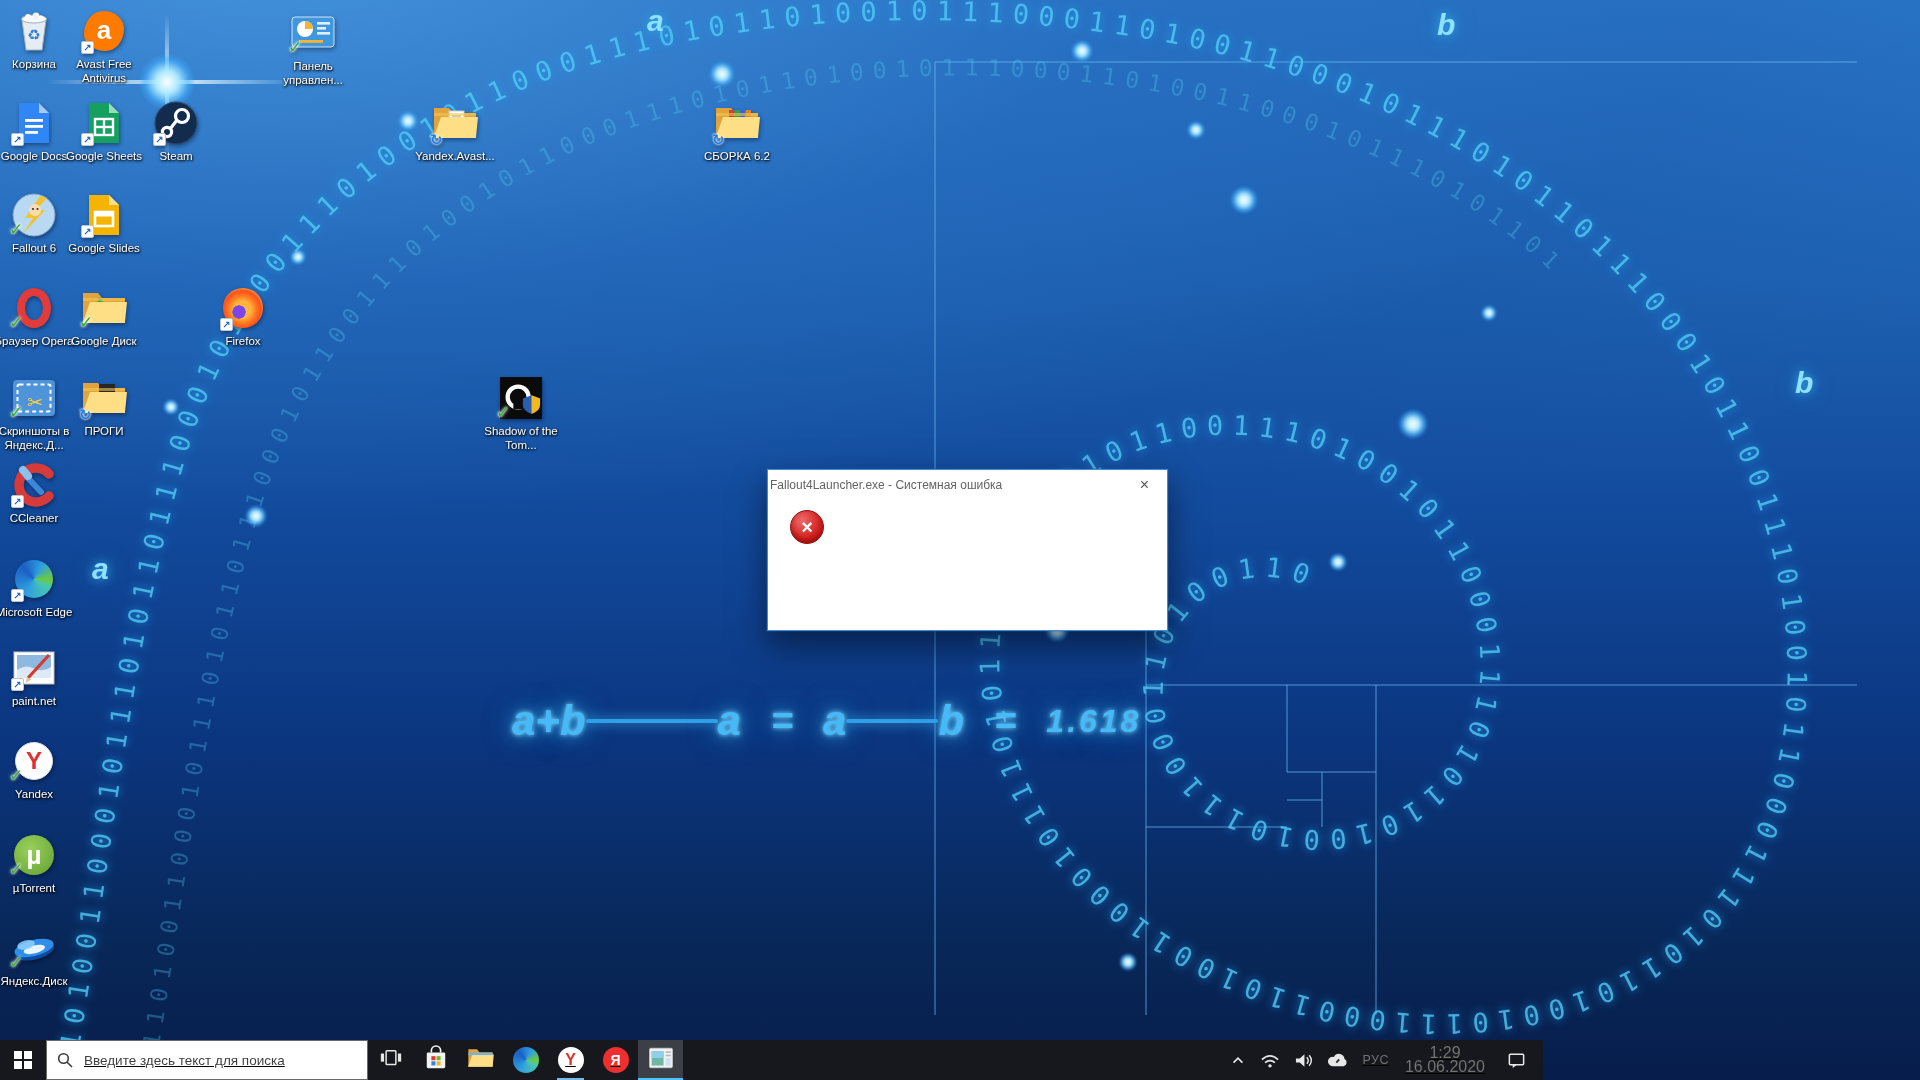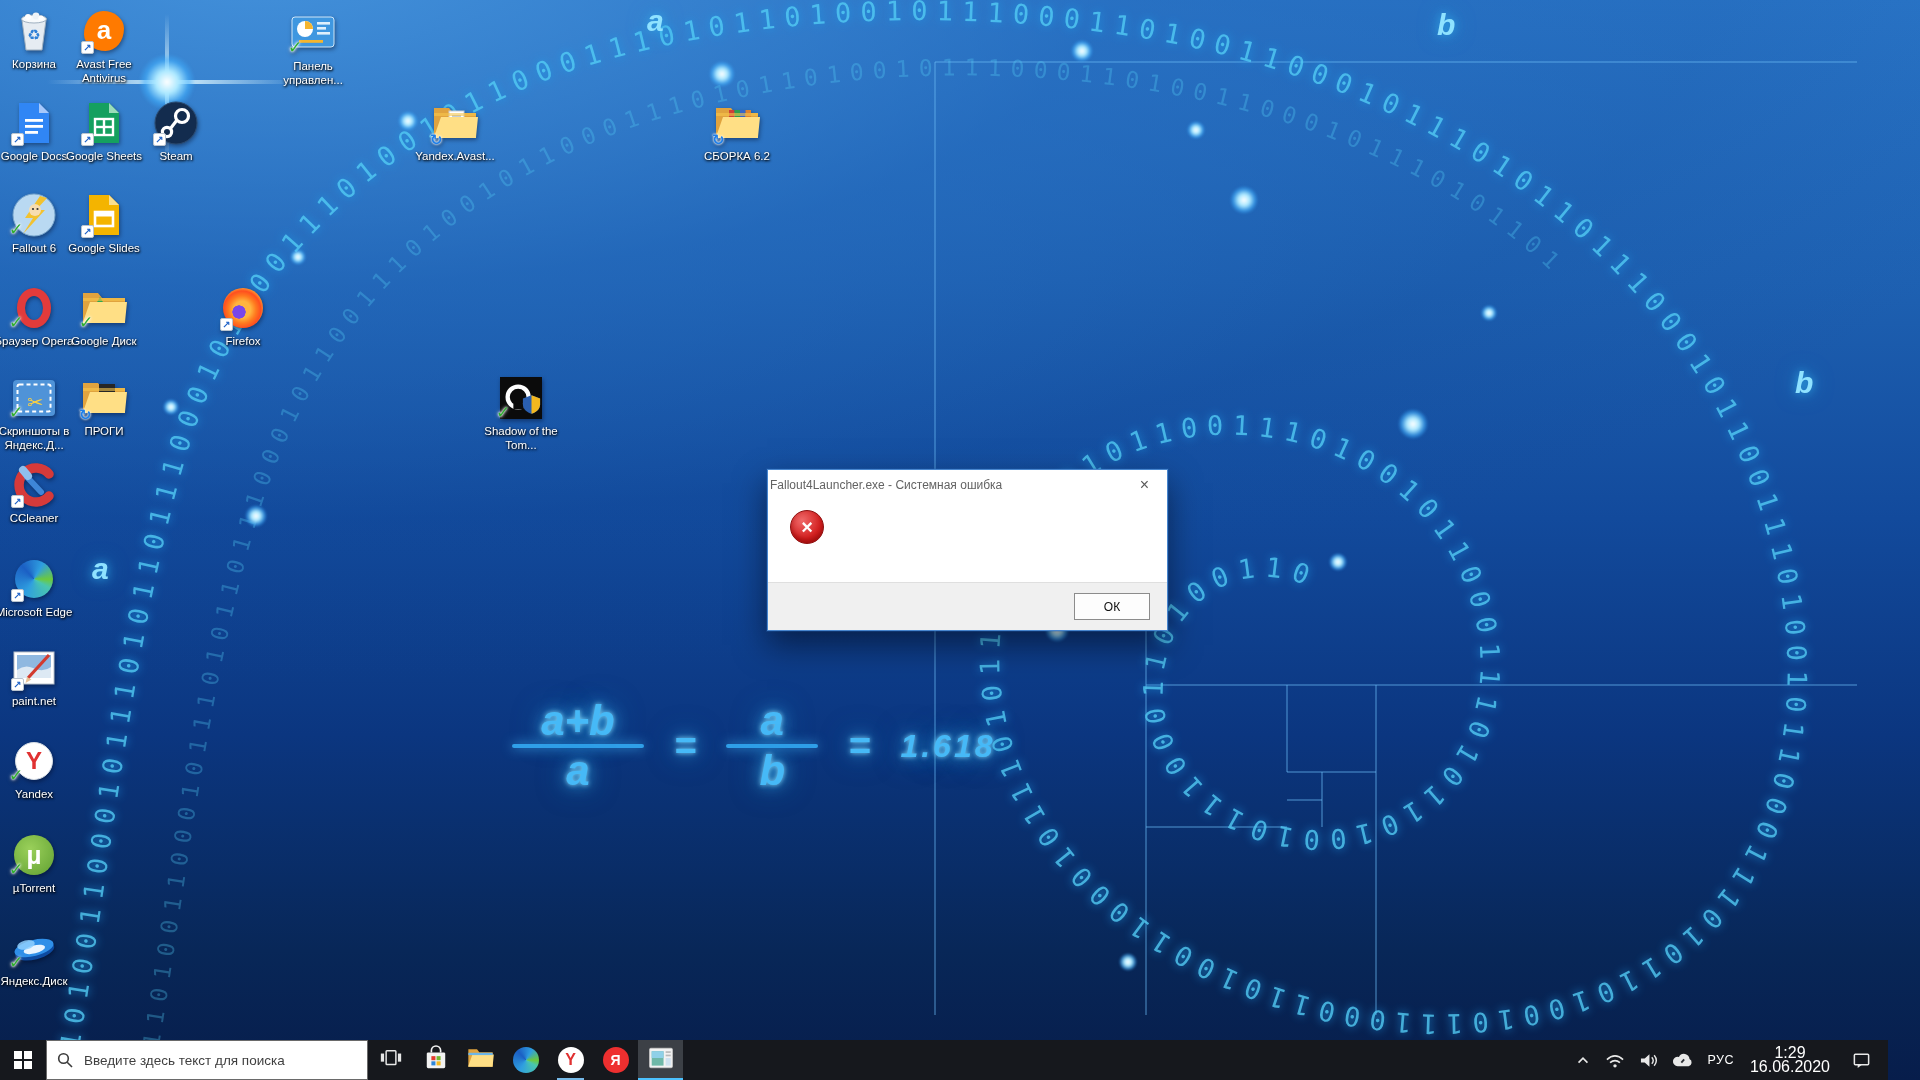--- a/index.html
+++ b/index.html
@@ -18,21 +18,21 @@
   .goldline{stroke:#6ab9f4;stroke-opacity:.5;stroke-width:1.5;fill:none;}
   .wletter{position:absolute;z-index:2;font-style:italic;font-weight:700;font-size:30px;color:#8fe2ff;
     text-shadow:0 0 10px rgba(47,168,232,.95),0 0 20px rgba(47,168,232,.6);}
   .dot{position:absolute;z-index:2;border-radius:50%;filter:blur(1px);
     background:radial-gradient(circle,#fff 0%,#aee9ff 28%,rgba(64,176,255,.55) 55%,rgba(64,176,255,0) 72%);}
   .beam{position:absolute;z-index:2;background:linear-gradient(90deg,rgba(190,235,255,0),rgba(225,248,255,.95),rgba(190,235,255,0));}
   
   .formula{position:absolute;left:512px;top:698px;z-index:2;display:flex;align-items:center;gap:30px;
     color:#46b9f7;font-style:italic;font-weight:700;
     text-shadow:0 0 5px rgba(140,225,255,.9),0 0 16px rgba(47,168,232,.95),0 0 30px rgba(47,168,232,.5);}
-  .frac{display:flex;flex-direction:column;align-items:center;}
+  .frac{display:flex;flex-direction:row;align-items:center;}
   .frac .t,.frac .b{font-size:42px;line-height:46px;}
   .frac .bar{height:4px;border-radius:2px;background:#2f9fe8;box-shadow:0 0 12px rgba(70,190,255,.9);}
   .eq{font-size:38px;}
   .res{font-size:32px;letter-spacing:3px;}
   
   .cell{position:absolute;z-index:3;width:84px;display:flex;flex-direction:column;align-items:center;}
   .art{width:46px;height:46px;display:flex;align-items:center;justify-content:center;position:relative;
     filter:drop-shadow(1px 2px 2px rgba(0,0,20,.4));}
   .cap{margin-top:3px;font-size:11.5px;line-height:14px;color:#fff;text-align:center;
     text-shadow:0 1px 3px rgba(0,0,0,.95),1px 1px 2px rgba(0,0,0,.8);}
@@ -69,33 +69,33 @@
   .err-ico{flex:0 0 34px;width:34px;height:34px;margin-top:3px;border-radius:50%;
     background:radial-gradient(circle at 35% 30%,#ef6a6a,#d42020 60%,#b11212);border:1px solid #8e0f0f;
     color:#fff;font-weight:700;font-size:20px;line-height:32px;text-align:center;
     box-shadow:inset 0 -3px 5px rgba(120,0,0,.5);}
   .dlg-msg{font-size:12.4px;line-height:16px;color:#121212;max-width:318px;}
   .dlg-footer{position:absolute;left:0;right:0;bottom:0;height:48px;background:#f0f0f0;border-top:1px solid #dfdfdf;
     display:flex;justify-content:flex-end;align-items:center;padding-right:17px;}
   .ok-btn{width:76px;height:27px;background:#fdfdfd;border:1px solid #8c8c8c;font-size:12px;color:#111;
     font-family:inherit;}
   
-  .taskbar{position:absolute;left:0;bottom:0;width:1888px;height:40px;background:#16181d;z-index:10;
-    display:flex;align-items:stretch;}
+  .taskbar{position:absolute;left:0;bottom:0;width:1543px;height:40px;background:#16181d;z-index:10;
+    display:flex;align-items:stretch;text-decoration:underline;}
   .tb-btn{width:46px;display:flex;align-items:center;justify-content:center;position:relative;}
   .tb-app{width:45px;display:flex;align-items:center;justify-content:center;position:relative;}
   .tb-app.running::after{content:"";position:absolute;left:9px;right:9px;bottom:0;height:2px;background:#76b9e8;}
   .tb-app.active{background:#3c4046;}
   .tb-app.active::after{content:"";position:absolute;left:0;right:0;bottom:0;height:2px;background:#4cc2ff;}
   .tb-search{width:322px;background:#fff;display:flex;align-items:center;padding:0 10px;gap:9px;border:1px solid #6a6a6a;}
   .tb-search input{flex:1;border:none;outline:none;font-size:13.5px;color:#333;background:transparent;
     font-family:inherit;}
   .tb-search input::placeholder{color:#3f3f3f;opacity:1;}
   .tray{margin-left:auto;display:flex;align-items:center;padding-right:4px;}
-  .tray-item{height:40px;display:flex;align-items:center;justify-content:center;padding:0 7px;color:#ffffff;}
+  .tray-item{height:40px;display:flex;align-items:center;justify-content:center;padding:0 7px;color:#737373;}
   .tray-lang{font-size:12.5px;letter-spacing:.5px;}
   .tray-clock{flex-direction:column;line-height:14px;font-size:16px;text-align:center;padding:0 9px;}
   .win-flag{display:grid;grid-template-columns:8px 8px;grid-template-rows:8px 8px;gap:1.5px;}
   .win-flag span{background:#fff;}
 </style>
 </head>
 <body>
 
 <div id="screen">
 
@@ -420,23 +420,20 @@
     </div>
 
   <div class="dialog">
     <div class="dlg-title">
       <span class="txt">Fallout4Launcher.exe - Системная ошибка</span>
       <span class="dlg-close">×</span>
     </div>
     <div class="dlg-body">
       <div class="err-ico">×</div>
     </div>
-    <div class="dlg-footer">
-      <button class="ok-btn">ОК</button>
-    </div>
   </div>
 
   <div class="taskbar">
     <div class="tb-btn">
       <span class="win-flag">
           <span></span>
           <span></span>
           <span></span>
           <span></span>
         </span>

